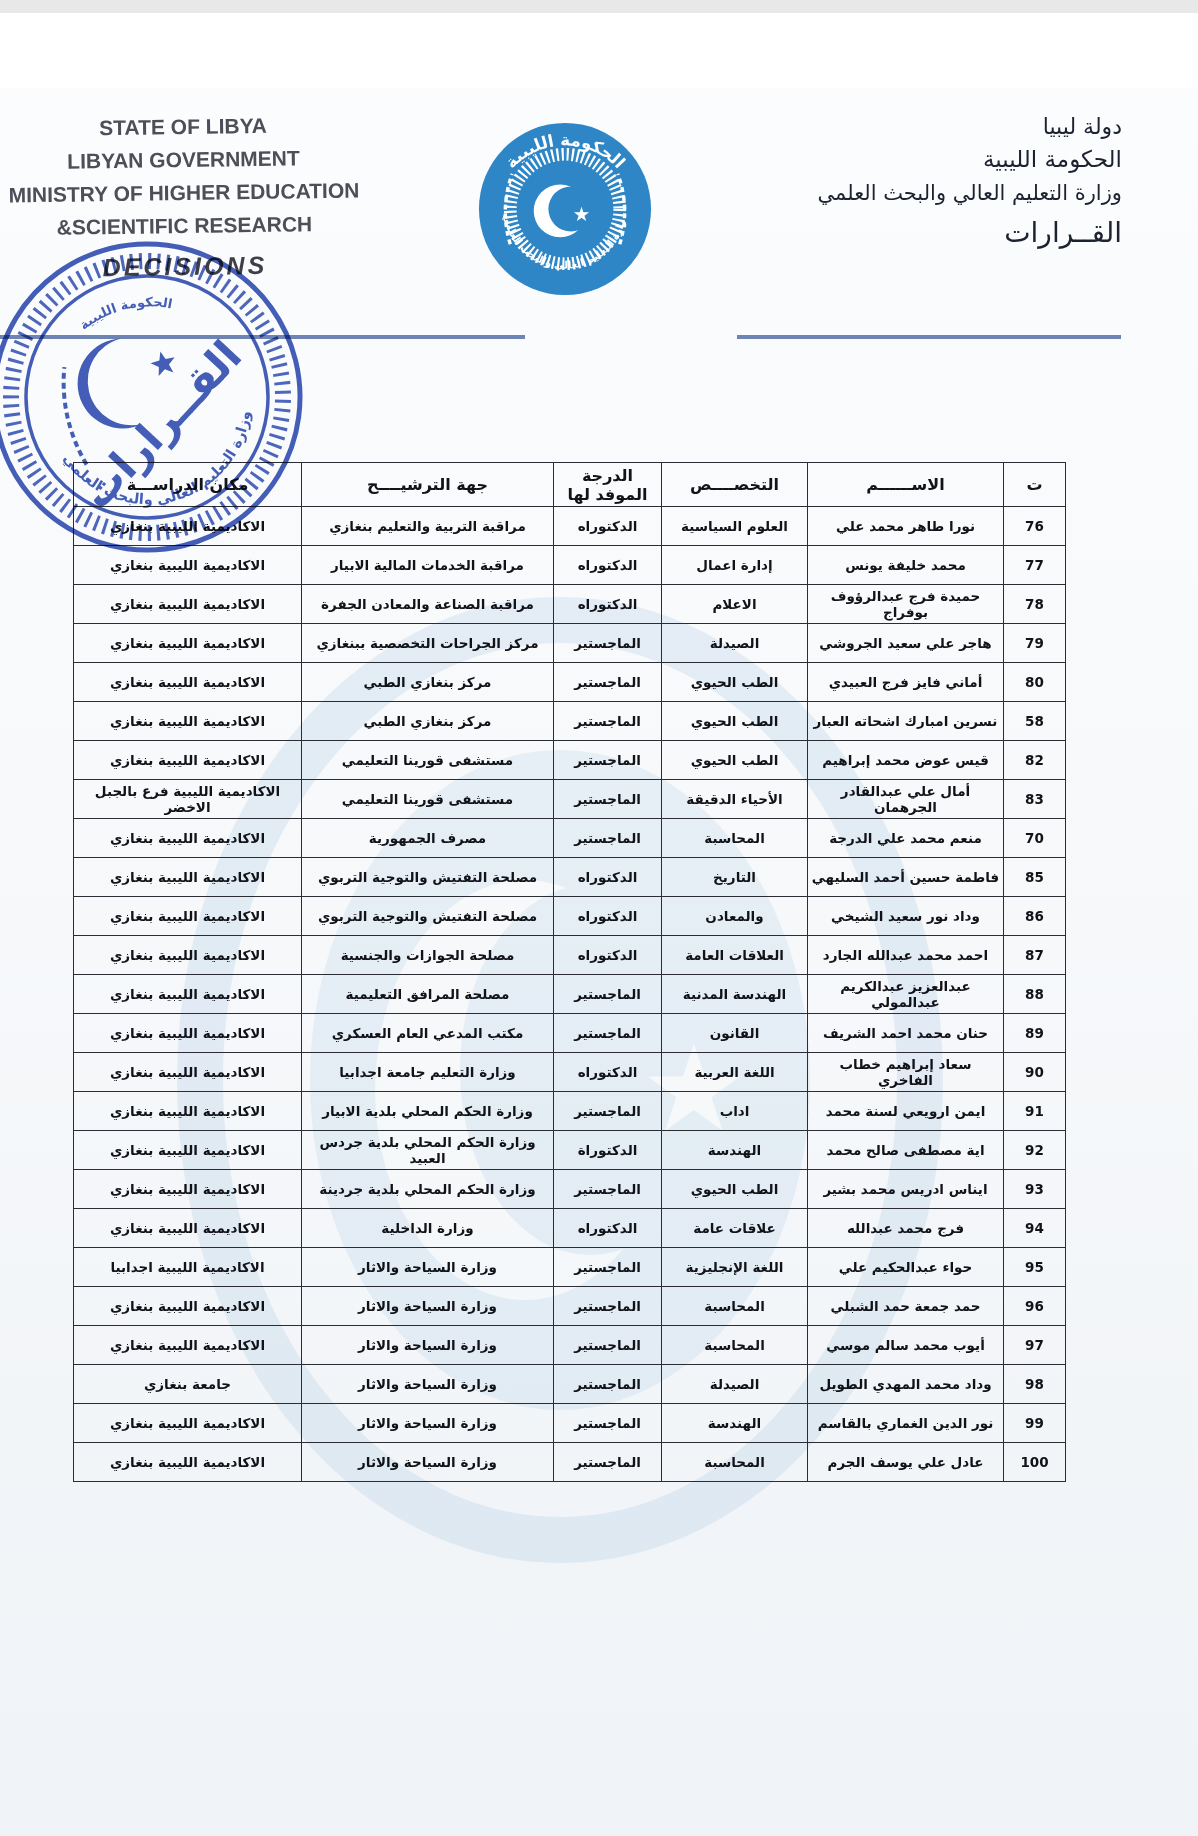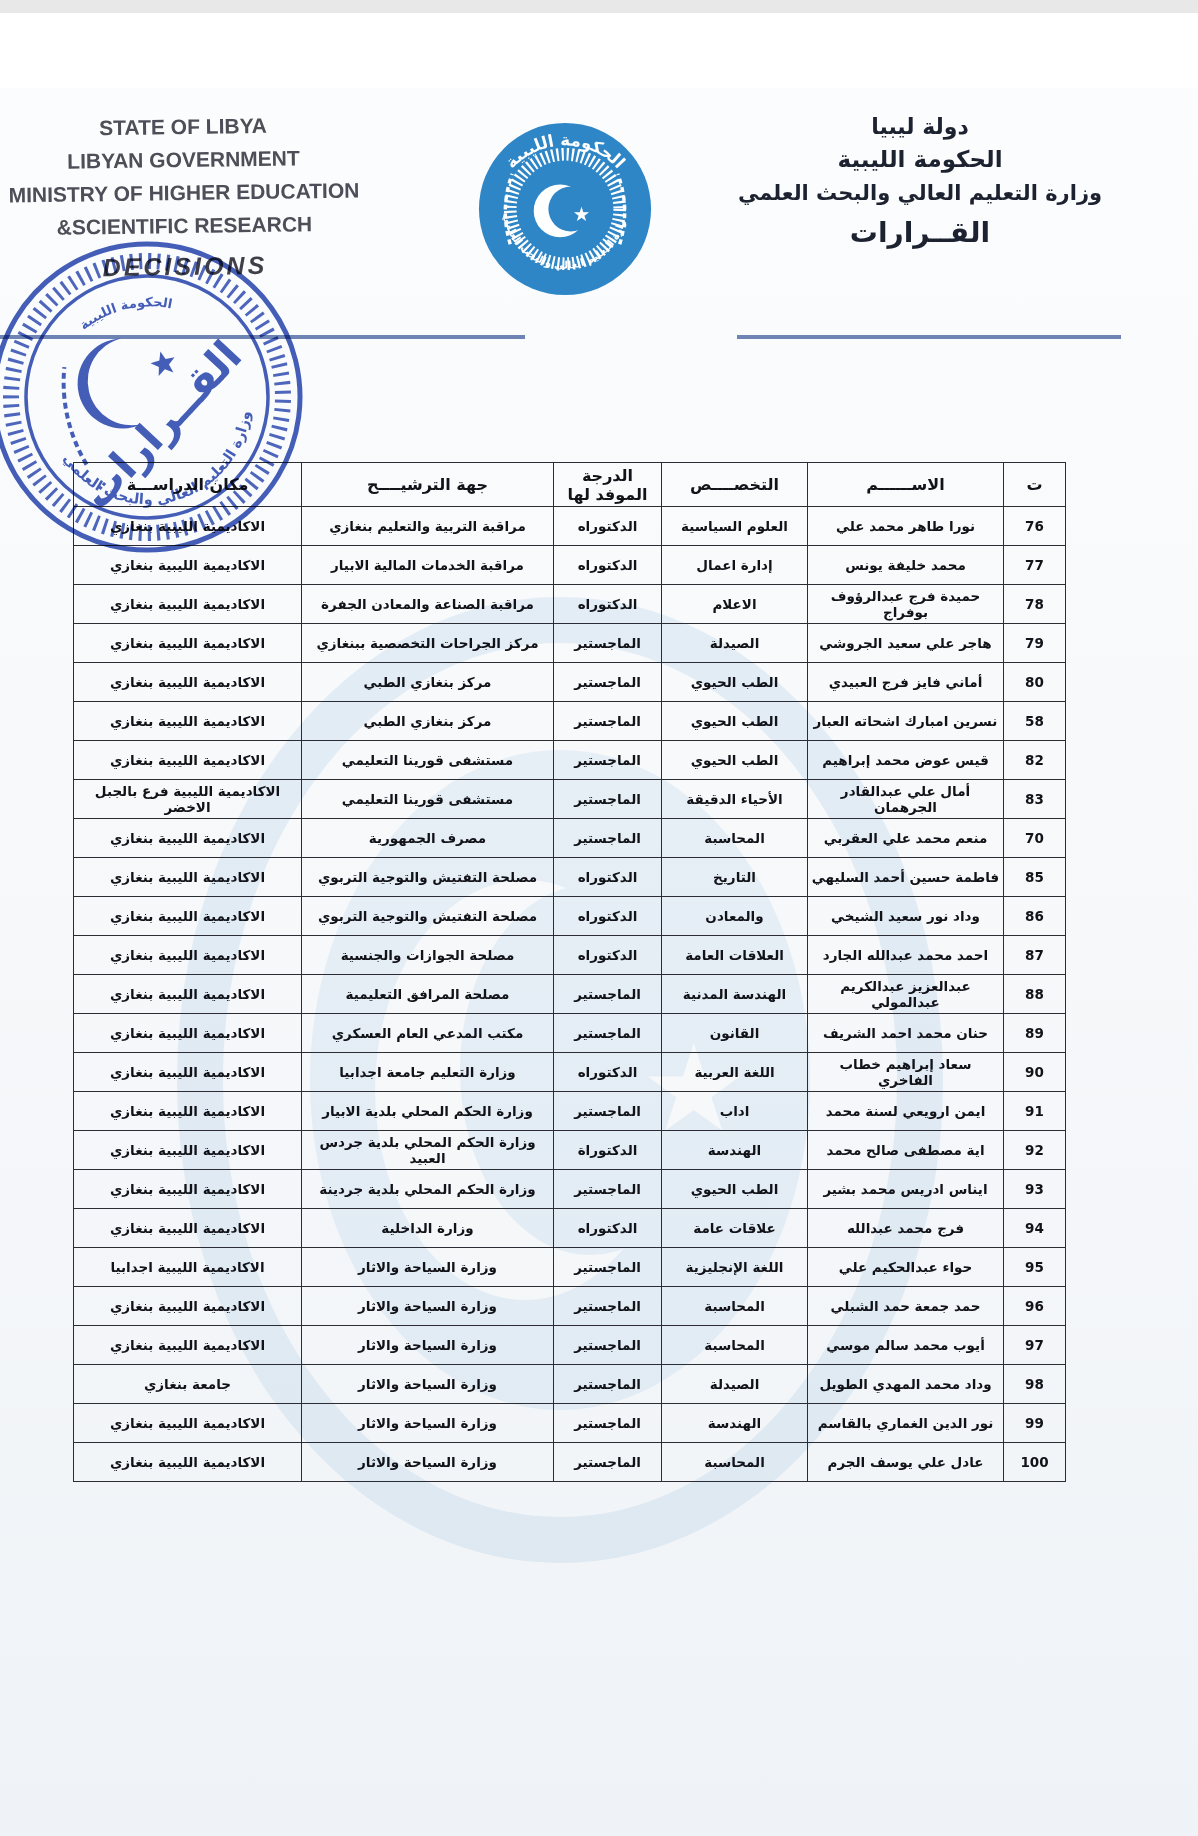--- a/index.html
+++ b/index.html
@@ -21,22 +21,22 @@
     background:linear-gradient(180deg,rgba(224,231,239,.10) 0%,rgba(211,221,232,.22) 55%,rgba(203,214,227,.30) 100%);
   }
   
   .hdr-en{
     position:absolute;left:-8px;top:110px;width:384px;text-align:center;
     color:#4e4e58;font-weight:bold;font-size:21px;line-height:33px;
     font-family:"Liberation Sans",sans-serif;transform:rotate(-0.8deg);
   }
   .hdr-en .decisions{font-style:italic;font-size:25px;letter-spacing:3px;margin-top:8px;color:#3f3f49}
   .hdr-ar{
-    position:absolute;right:76px;top:114px;width:404px;text-align:center;
-    direction:rtl;color:#1c2230;font-weight:bold;
+    position:absolute;right:76px;top:114px;width:404px;text-align:right;
+    direction:rtl;color:#1c2230;font-weight:normal;
   }
   .hdr-ar .a1{font-size:22px}
   .hdr-ar .a2{font-size:23px;margin-top:7px}
   .hdr-ar .a3{font-size:21px;margin-top:9px}
   .hdr-ar .a4{font-size:28px;margin-top:11px;letter-spacing:1px}
   .rule{position:absolute;top:335px;height:4px;background:var(--underline-blue)}
   .rule-left{left:0;width:525px}
   .rule-right{left:737px;width:384px}
   .emblem{position:absolute;left:477px;top:121px;width:176px;height:176px}
   .stamp{
@@ -226,21 +226,21 @@
       <tr>
         <td class="col-num">83</td>
         <td class="col-name">أمال علي عبدالقادر الجرهمان</td>
         <td class="col-spec">الأحياء الدقيقة</td>
         <td class="col-degree">الماجستير</td>
         <td class="col-entity">مستشفى قورينا التعليمي</td>
         <td class="col-place">الاكاديمية الليبية فرع بالجبل الاخضر</td>
       </tr>
       <tr>
         <td class="col-num">70</td>
-        <td class="col-name">منعم محمد علي العقربي</td>
+        <td class="col-name">منعم محمد علي الدرجة</td>
         <td class="col-spec">المحاسبة</td>
         <td class="col-degree">الماجستير</td>
         <td class="col-entity">مصرف الجمهورية</td>
         <td class="col-place">الاكاديمية الليبية بنغازي</td>
       </tr>
       <tr>
         <td class="col-num">85</td>
         <td class="col-name">فاطمة حسين أحمد السليهي</td>
         <td class="col-spec">التاريخ</td>
         <td class="col-degree">الدكتوراه</td>

